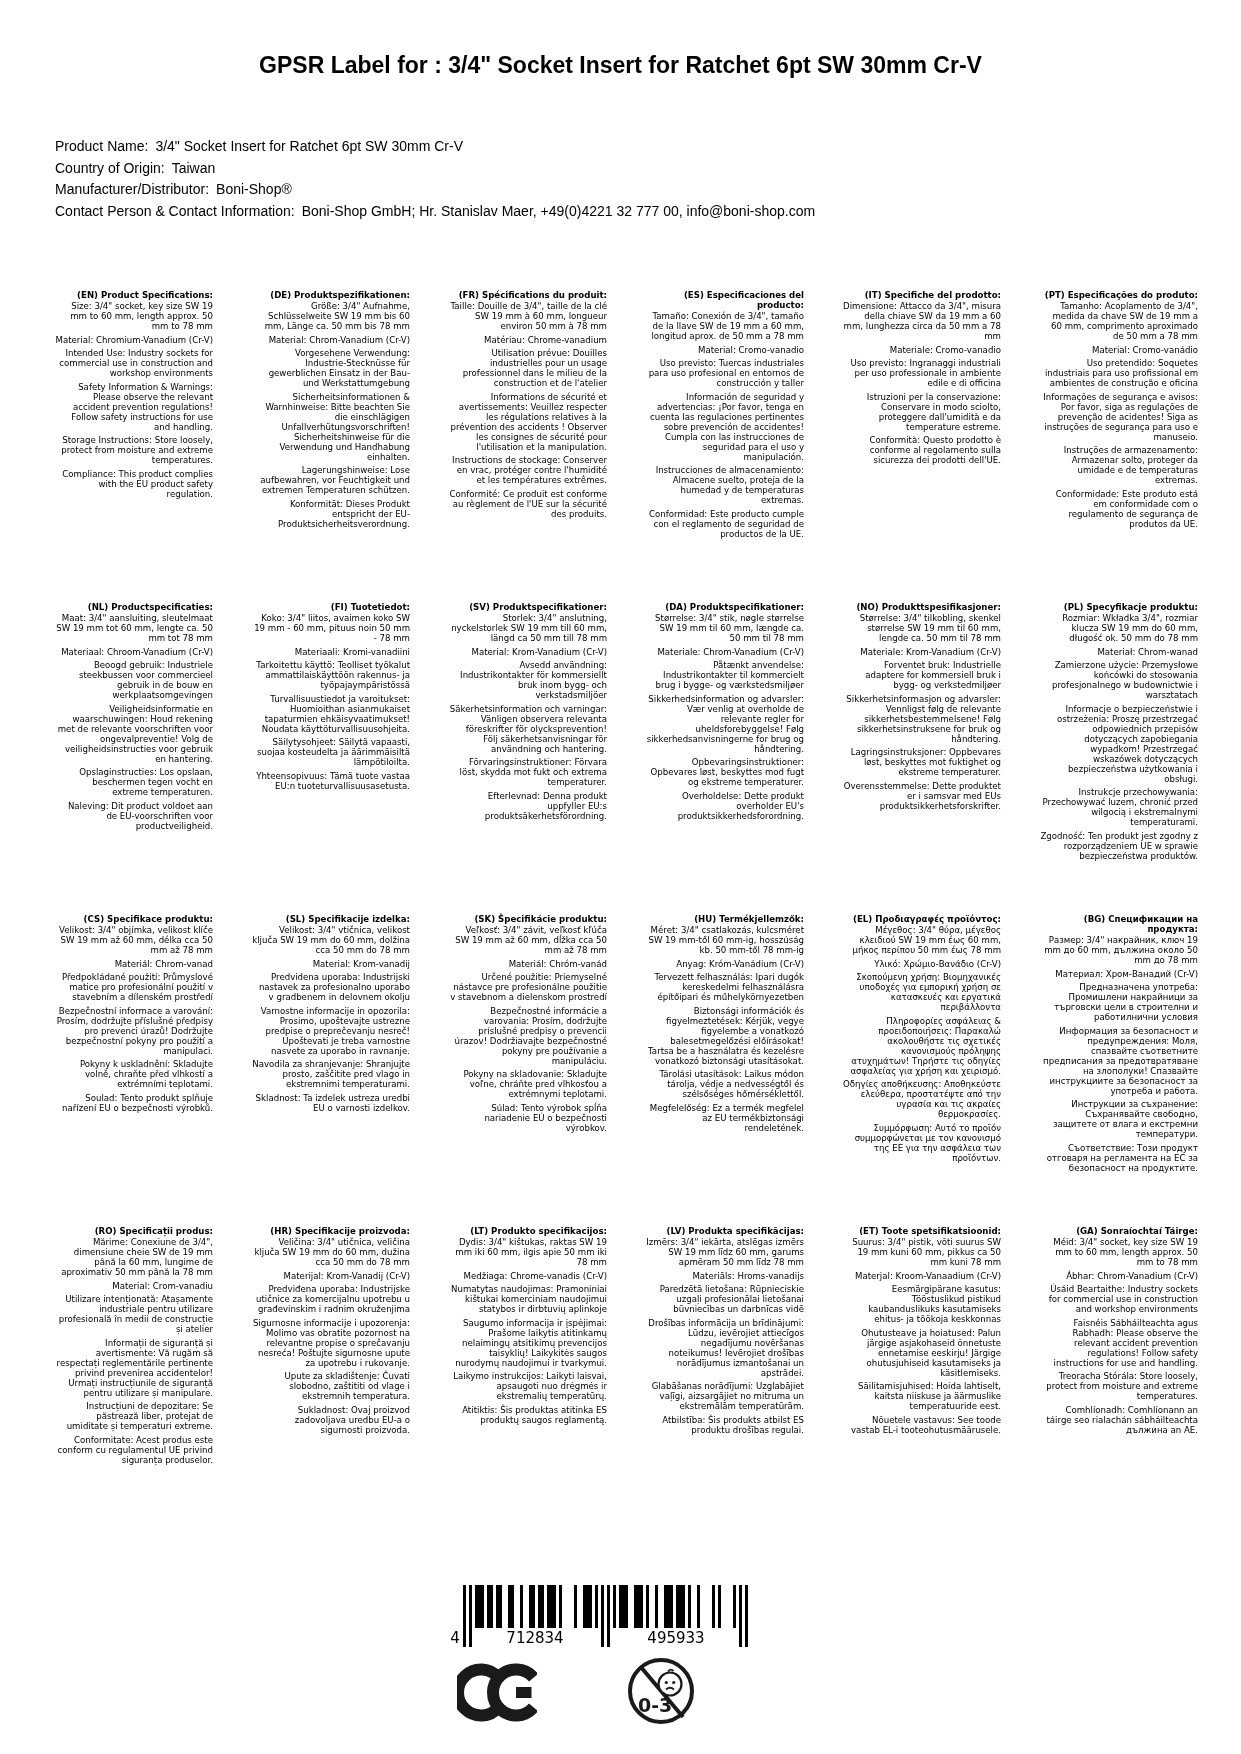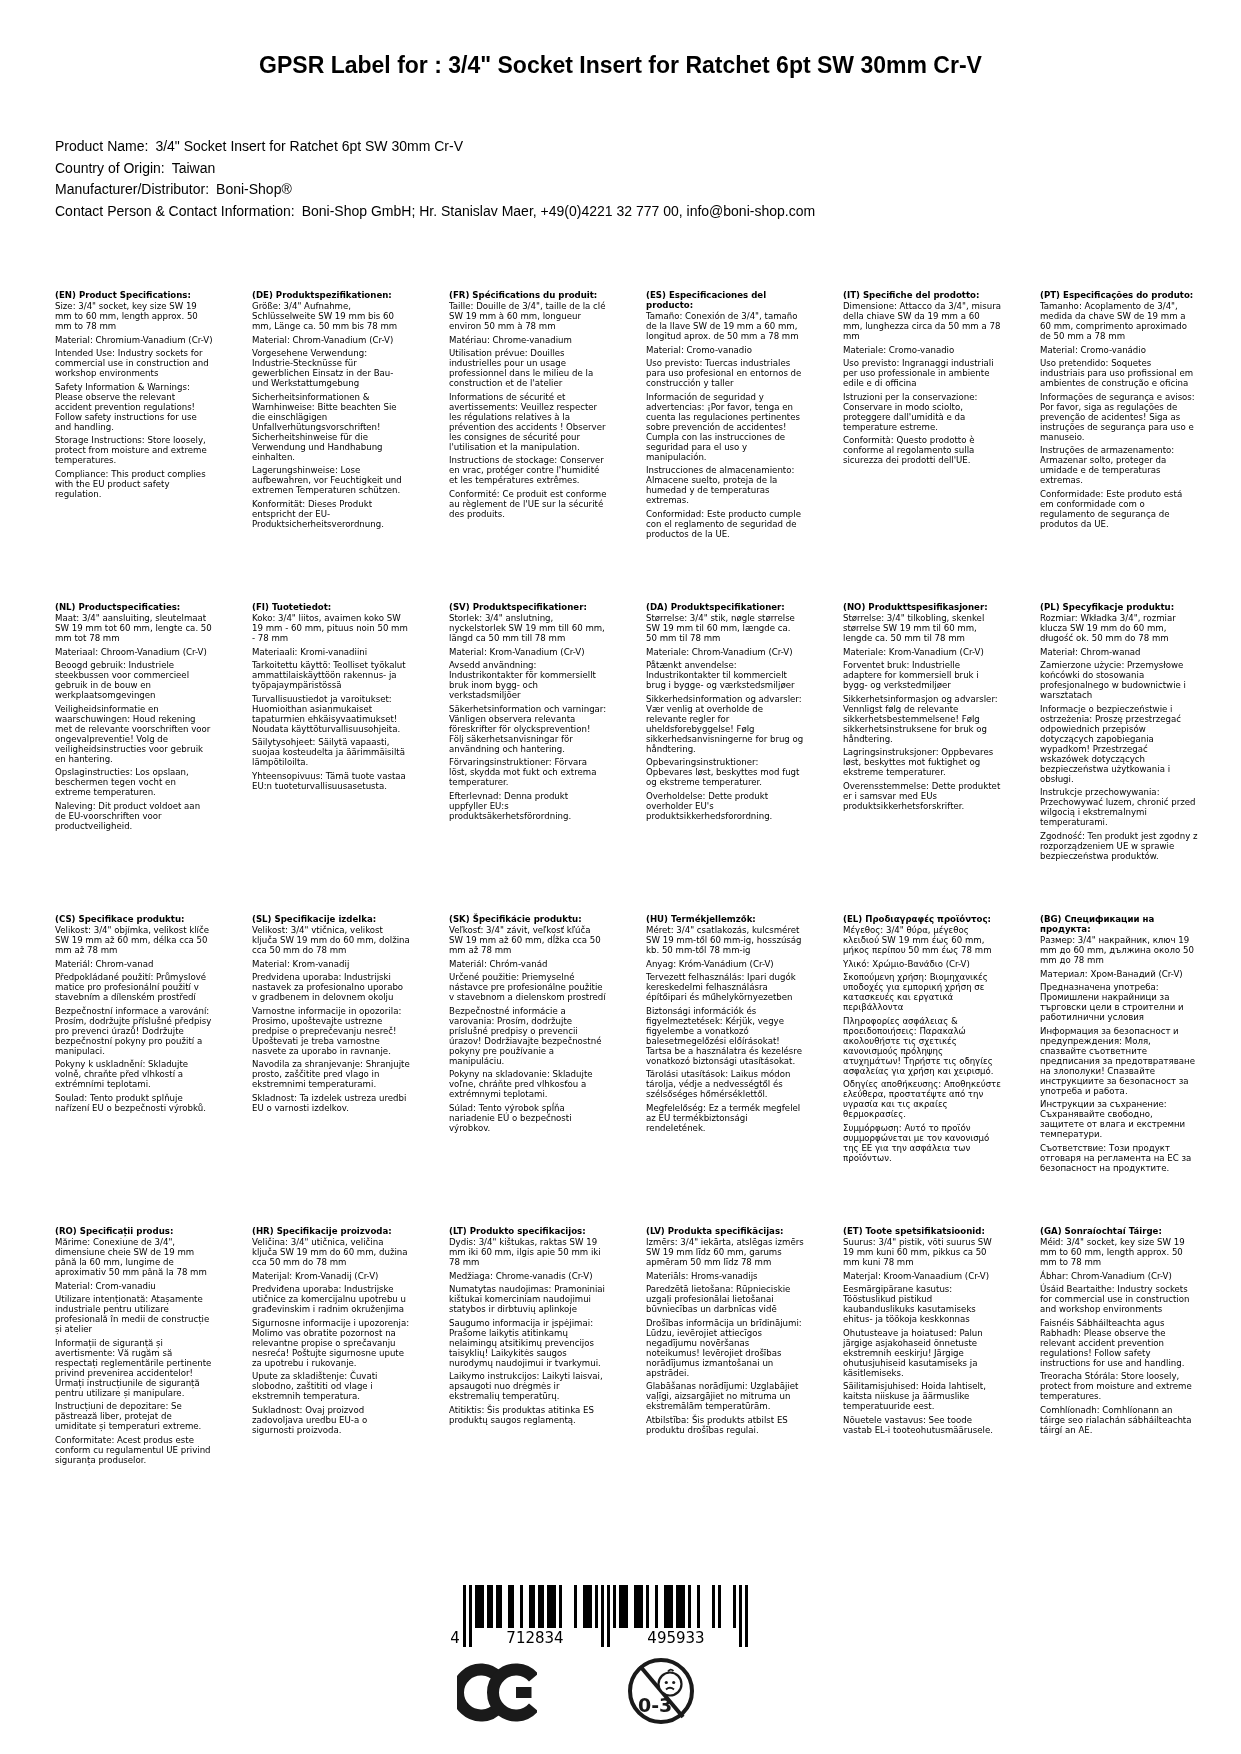--- a/index.html
+++ b/index.html
@@ -5,21 +5,21 @@
   html,body{margin:0;padding:0;background:#ffffff;}
   .page{position:relative;width:1241px;height:1754px;background:#fff;color:#000;
         font-family:"Liberation Sans",sans-serif;overflow:hidden;}
   .page-title{position:absolute;top:52px;left:0;width:1241px;text-align:center;
         font-size:23px;font-weight:bold;}
   .product-info{position:absolute;left:55px;top:136px;font-size:14px;line-height:21.5px;}
   .pi-label{font-weight:normal;margin-right:7px;}
   .spec-grid{position:absolute;left:55px;top:290px;display:grid;
         grid-template-columns:repeat(6,158px);column-gap:39px;grid-auto-rows:312px;
         font-family:"DejaVu Sans",sans-serif;font-size:8.6px;line-height:10px;}
-  .spec-block{width:158px;overflow-wrap:break-word;}
+  .spec-block{width:158px;overflow-wrap:break-word;text-align:right;}
   .spec-header{font-weight:bold;margin:0 0 1px 0;}
   .spec-block p{margin:0 0 3.5px 0;}
   .barcode{position:absolute;left:441px;top:1585px;}
   .barcode text{font-family:"DejaVu Sans",sans-serif;font-size:15px;}
   .ce-mark{position:absolute;left:457px;top:1663px;}
   .age-warning{position:absolute;left:628px;top:1655px;}
   .age-warning text{font-family:"DejaVu Sans",sans-serif;font-weight:bold;font-size:19px;}
 </style>
 </head>
 <body>
@@ -228,32 +228,32 @@
         <p>Paredzētā lietošana: Rūpnieciskie uzgaļi profesionālai lietošanai būvniecības un darbnīcas vidē</p>
         <p>Drošības informācija un brīdinājumi: Lūdzu, ievērojiet attiecīgos negadījumu novēršanas noteikumus! Ievērojiet drošības norādījumus izmantošanai un apstrādei.</p>
         <p>Glabāšanas norādījumi: Uzglabājiet vaļīgi, aizsargājiet no mitruma un ekstremālām temperatūrām.</p>
         <p>Atbilstība: Šis produkts atbilst ES produktu drošības regulai.</p>
       </div>
       <div class="spec-block">
         <div class="spec-header">(ET) Toote spetsifikatsioonid:</div>
         <p>Suurus: 3/4" pistik, võti suurus SW 19 mm kuni 60 mm, pikkus ca 50 mm kuni 78 mm</p>
         <p>Materjal: Kroom-Vanaadium (Cr-V)</p>
         <p>Eesmärgipärane kasutus: Tööstuslikud pistikud kaubanduslikuks kasutamiseks ehitus- ja töökoja keskkonnas</p>
-        <p>Ohutusteave ja hoiatused: Palun järgige asjakohaseid õnnetuste ekstremnih eeskirju! Järgige ohutusjuhiseid kasutamiseks ja käsitlemiseks.</p>
+        <p>Ohutusteave ja hoiatused: Palun järgige asjakohaseid õnnetuste ennetamise eeskirju! Järgige ohutusjuhiseid kasutamiseks ja käsitlemiseks.</p>
         <p>Säilitamisjuhised: Hoida lahtiselt, kaitsta niiskuse ja äärmuslike temperatuuride eest.</p>
         <p>Nõuetele vastavus: See toode vastab EL-i tooteohutusmäärusele.</p>
       </div>
       <div class="spec-block">
         <div class="spec-header">(GA) Sonraíochtaí Táirge:</div>
         <p>Méid: 3/4" socket, key size SW 19 mm to 60 mm, length approx. 50 mm to 78 mm</p>
         <p>Ábhar: Chrom-Vanadium (Cr-V)</p>
         <p>Úsáid Beartaithe: Industry sockets for commercial use in construction and workshop environments</p>
         <p>Faisnéis Sábháilteachta agus Rabhadh: Please observe the relevant accident prevention regulations! Follow safety instructions for use and handling.</p>
         <p>Treoracha Stórála: Store loosely, protect from moisture and extreme temperatures.</p>
-        <p>Comhlíonadh: Comhlíonann an táirge seo rialachán sábháilteachta táirgí an AE.</p>
+        <p>Comhlíonadh: Comhlíonann an táirge seo rialachán sábháilteachta дължина an AE.</p>
       </div>
     </div>
   <div class="barcode" id="barcode"><svg width="310" height="66" viewBox="-22 0 310 66">
         <rect x="0" y="0" width="3" height="62" fill="#000"></rect>
         <rect x="6" y="0" width="3" height="62" fill="#000"></rect>
         <rect x="12" y="0" width="3" height="43" fill="#000"></rect>
         <rect x="15" y="0" width="3" height="43" fill="#000"></rect>
         <rect x="18" y="0" width="3" height="43" fill="#000"></rect>
         <rect x="24" y="0" width="3" height="43" fill="#000"></rect>
         <rect x="27" y="0" width="3" height="43" fill="#000"></rect>

